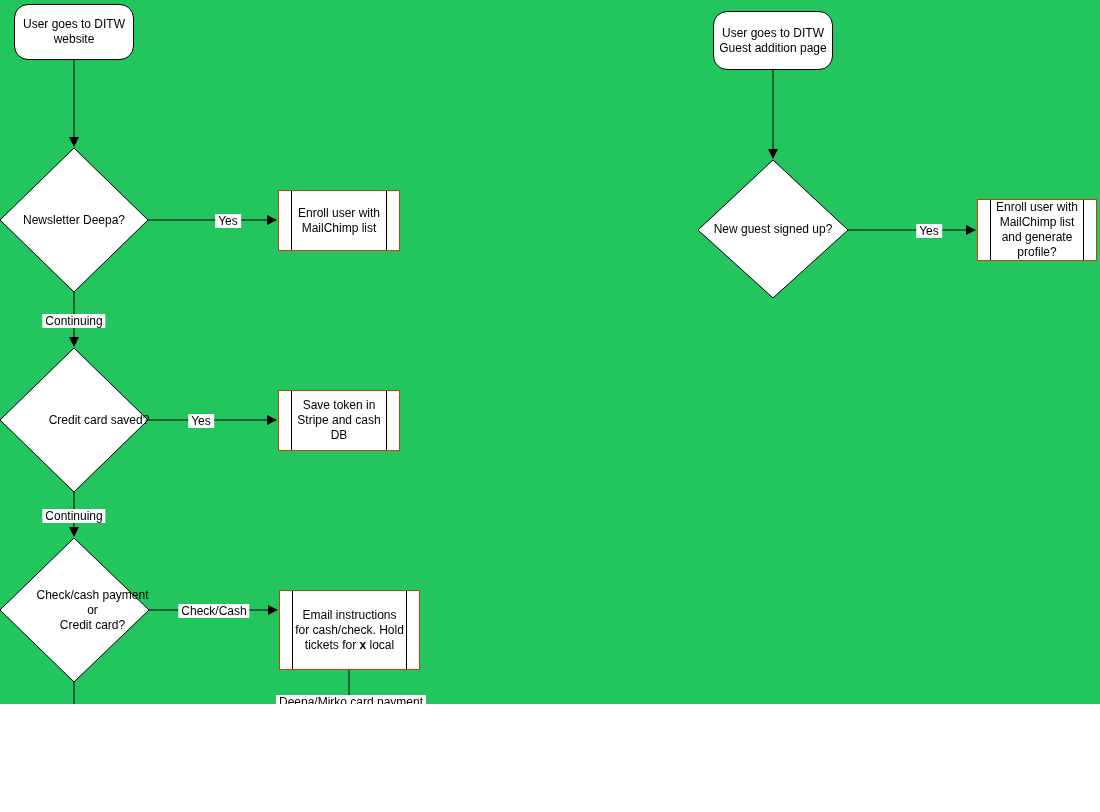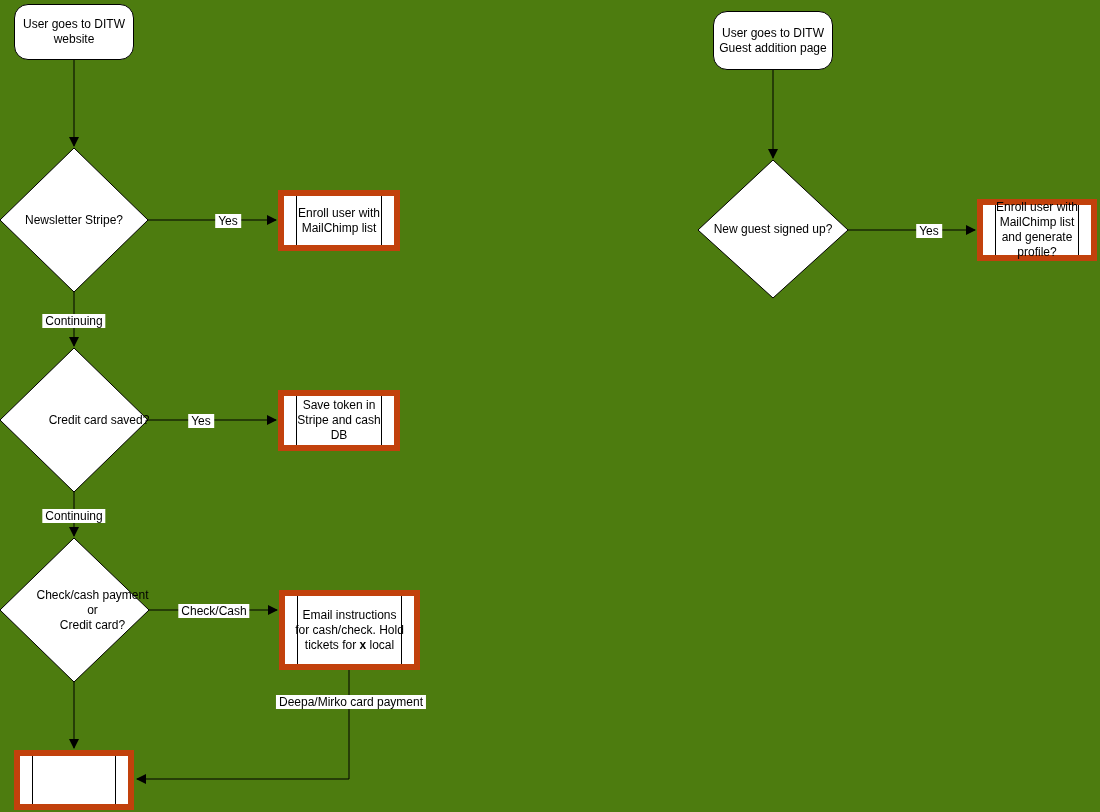--- a/index.html
+++ b/index.html
@@ -1,31 +1,31 @@
 <!DOCTYPE html>
 <html><head>
 <meta charset="utf-8">
 <style>
   html,body{margin:0;padding:0;background:#ffffff;}
   .canvas{
-    position:relative;width:1100px;height:812px;background:#4d7c0f;
+    position:relative;width:1100px;height:704px;background:#22c55e;
     font-family:"Liberation Sans",sans-serif;font-size:12px;color:#000;
     overflow:hidden;
   }
   .edge-layer{position:absolute;left:0;top:0;width:1100px;height:812px;}
   .node{
     position:absolute;display:flex;align-items:center;justify-content:center;
     text-align:center;line-height:15px;box-sizing:border-box;
   }
   .node .lbl{white-space:pre-line;position:relative;z-index:2;}
   .terminal{
     border:1px solid #000;border-radius:14px;background:#ffffff;
   }
   .process{
-    border:6px solid #c2410c;background:#ffffff;
+    border:1px solid #c2410c;background:#ffffff;
   }
   .process .bars{
     position:absolute;top:0;bottom:0;left:12px;right:12px;
     border-left:1px solid #000;border-right:1px solid #000;
     pointer-events:none;z-index:1;
   }
   .diamond-text{
     position:absolute;display:flex;align-items:center;justify-content:center;
     text-align:center;line-height:15px;white-space:pre-line;
   }
@@ -64,21 +64,21 @@
       <polygon points="773,160 848,230 773,298 698,230"></polygon>
     </g>
   </svg>
 
   <div class="node terminal" style="left:14px;top:4px;width:120px;height:56px;">
     <div class="lbl">User goes to DITW
 website</div>
   </div>
 
   <div class="diamond-text" style="left:0px;top:148px;width:148px;height:144px;">
-    <span>Newsletter Stripe?</span>
+    <span>Newsletter Deepa?</span>
   </div>
 
   <div class="node process" style="left:278px;top:190px;width:122px;height:61px;">
     <div class="bars"></div>
     <div class="lbl">Enroll user with
 MailChimp list</div>
   </div>
 
   <div class="diamond-text" style="left:0px;top:348px;width:148px;height:144px;margin-left:25px;">
     <span>Credit card saved?</span>

